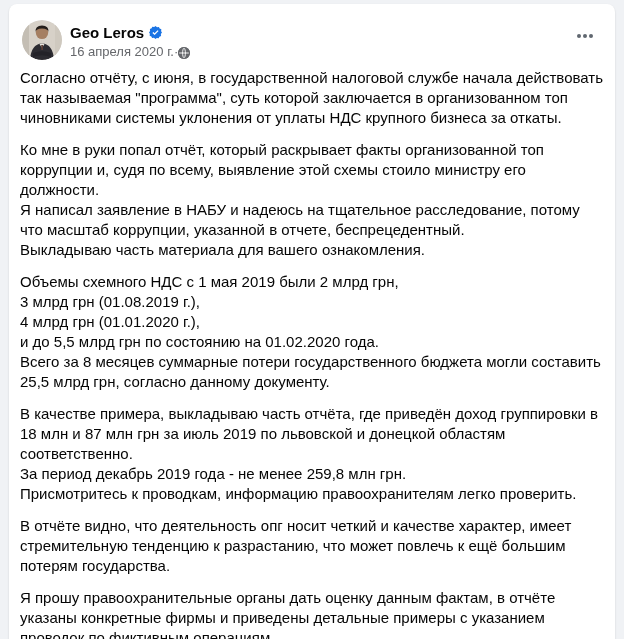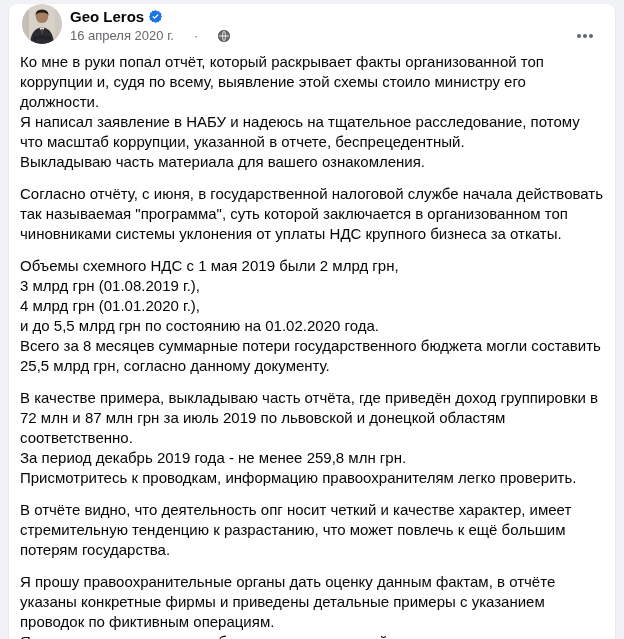--- a/index.html
+++ b/index.html
@@ -16,41 +16,41 @@
     width:606px;
     min-height:700px;
     background:#ffffff;
     border-radius:8px;
     box-shadow:0 1px 2px rgba(0,0,0,0.15);
     box-sizing:border-box;
   }
   .header{
     position:relative;
     display:flex;
-    align-items:center;
-    padding:0 12px 4px 13px;
+    align-items:flex-end;
+    padding:16px 12px 4px 13px;
   }
   .avatar{
     width:40px;height:40px;
     border-radius:50%;
     overflow:hidden;
     flex:0 0 40px;
     cursor:pointer;
     box-shadow:inset 0 0 0 1px rgba(0,0,0,0.08);
   }
   .avatar svg{display:block;}
   .hmeta{margin-left:8px;padding-top:2px;}
   .name-row{display:flex;align-items:center;gap:5px;}
   .author-name{
     font-size:15px;font-weight:700;color:#050505;
     line-height:19px;cursor:pointer;
   }
   .badge{display:inline-flex;align-items:center;}
   .time-row{
-    display:flex;align-items:center;gap:20px;
+    display:flex;align-items:center;gap:0;
     font-size:13px;color:#65676b;line-height:16px;margin-top:2px;
   }
   .time-link{cursor:pointer;}
   .globe{display:inline-flex;align-items:center;margin-top:1px;}
   .more-btn{
     position:absolute;right:14px;top:16px;
     width:32px;height:32px;border:none;background:transparent;
     border-radius:50%;display:flex;align-items:center;justify-content:center;
     cursor:pointer;color:#65676b;padding:0;
   }
@@ -121,30 +121,30 @@
       <svg width="20" height="20" viewBox="0 0 20 20">
         <circle cx="4" cy="10" r="2" fill="#606770"></circle>
         <circle cx="10" cy="10" r="2" fill="#606770"></circle>
         <circle cx="16" cy="10" r="2" fill="#606770"></circle>
       </svg>
     </button>
 
   </div>
 
   <div class="post-text">
+    <p>Согласно отчёту, с июня, в государственной налоговой службе начала действовать так называемая "программа", суть которой заключается в организованном топ чиновниками системы уклонения от уплаты НДС крупного бизнеса за откаты.</p>
     <p>Ко мне в руки попал отчёт, который раскрывает факты организованной топ коррупции и, судя по всему, выявление этой схемы стоило министру его должности.
 Я написал заявление в НАБУ и надеюсь на тщательное расследование, потому что масштаб коррупции, указанной в отчете, беспрецедентный.
 Выкладываю часть материала для вашего ознакомления.</p>
-    <p>Согласно отчёту, с июня, в государственной налоговой службе начала действовать так называемая "программа", суть которой заключается в организованном топ чиновниками системы уклонения от уплаты НДС крупного бизнеса за откаты.</p>
     <p>Объемы схемного НДС с 1 мая 2019 были 2 млрд грн,
 3 млрд грн (01.08.2019 г.),
 4 млрд грн (01.01.2020 г.),
 и до 5,5 млрд грн по состоянию на 01.02.2020 года.
 Всего за 8 месяцев суммарные потери государственного бюджета могли составить 25,5 млрд грн, согласно данному документу.</p>
-    <p>В качестве примера, выкладываю часть отчёта, где приведён доход группировки в 72 млн и 87 млн грн за июль 2019 по львовской и донецкой областям соответственно.
+    <p>В качестве примера, выкладываю часть отчёта, где приведён доход группировки в 18 млн и 87 млн грн за июль 2019 по львовской и донецкой областям соответственно.
 За период декабрь 2019 года - не менее 259,8 млн грн.
 Присмотритесь к проводкам, информацию правоохранителям легко проверить.</p>
     <p>В отчёте видно, что деятельность опг носит четкий и качестве характер, имеет стремительную тенденцию к разрастанию, что может повлечь к ещё большим потерям государства.</p>
     <p>Я прошу правоохранительные органы дать оценку данным фактам, в отчёте указаны конкретные фирмы и приведены детальные примеры с указанием проводок по фиктивным операциям.
 Я проконсультировался с работниками из налоговой системы и мне подтвердили существование «программы» - системы указаной в отчёте, а также большую часть информации в отчёте.</p>
 
   </div>
 
 </div>
 

